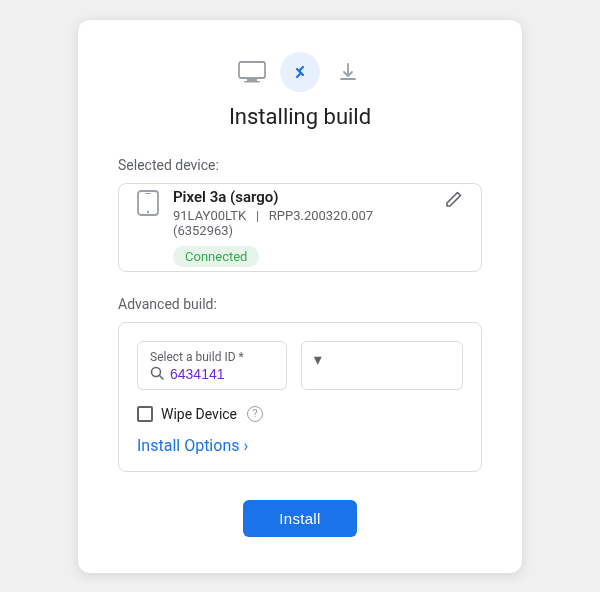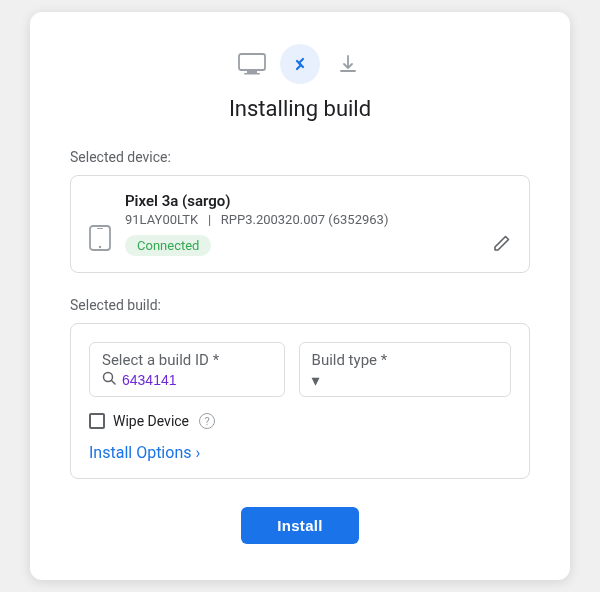--- a/index.html
+++ b/index.html
@@ -7,21 +7,21 @@
       background: #f0f0f0;
       display: flex;
       justify-content: center;
       align-items: center;
       min-height: 100vh;
       font-family: 'Roboto', Arial, sans-serif;
     }
     .dialog {
       background: #fff;
       border-radius: 12px;
-      width: 540px;
+      width: 444px;
       padding: 32px 40px 36px;
       box-shadow: 0 2px 12px rgba(0,0,0,0.12);
     }
     .top-icons {
       display: flex;
       justify-content: center;
       align-items: center;
       gap: 12px;
       margin-bottom: 12px;
     }
@@ -50,23 +50,23 @@
       margin-bottom: 28px;
     }
     .section-label {
       font-size: 14px;
       color: #5f6368;
       margin-bottom: 10px;
     }
     .device-card {
       border: 1px solid #dadce0;
       border-radius: 8px;
-      padding: 16px 18px;
-      display: flex;
-      align-items: flex-end;
+      padding: 4px 18px;
+      display: flex;
+      align-items: flex-start;
       gap: 14px;
       margin-bottom: 24px;
       position: relative;
     }
     .device-icon {
       color: #5f6368;
       margin-top: 2px;
       font-size: 22px;
     }
     .device-info {
@@ -112,21 +112,21 @@
       flex: 1;
       position: relative;
       border: 1px solid #dadce0;
       border-radius: 6px;
       padding: 8px 12px 6px;
     }
     .input-group.has-dropdown {
       flex: 1.1;
     }
     .input-label {
-      font-size: 15px;
+      font-size: 12px;
       color: #5f6368;
       display: block;
       margin-bottom: 2px;
     }
     .input-inner {
       display: flex;
       align-items: center;
       gap: 6px;
     }
     .search-icon {
@@ -200,21 +200,21 @@
       justify-content: center;
       margin-top: 28px;
     }
     .install-btn {
       background: #1a73e8;
       color: #fff;
       border: none;
       border-radius: 6px;
       padding: 10px 36px;
       font-size: 15px;
-      font-weight: 700;
+      font-weight: 400;
       cursor: pointer;
       letter-spacing: 0.02em;
     }
   </style>
 </head>
 <body>
 
 <div class="dialog">
 
   <div class="top-icons">
@@ -260,40 +260,39 @@
       </div>
       <div class="status-badge">Connected</div>
     </div>
     <div class="edit-icon">
       <svg width="18" height="18" viewBox="0 0 18 18" fill="none" xmlns="http://www.w3.org/2000/svg">
         <path d="M12.5 2.5l3 3L5 16H2v-3L12.5 2.5z" stroke="#5f6368" stroke-width="1.6" stroke-linecap="round" stroke-linejoin="round" fill="none"></path>
       </svg>
     </div>
   </div>
 
-  <div class="section-label">Selected build:</div>
+  <div class="section-label">Advanced build:</div>
 
   <div class="build-card">
     <div class="build-row">
 
       <div class="input-group">
         <span class="input-label">Select a build ID *</span>
         <div class="input-inner">
           <span class="search-icon">
             <svg width="14" height="14" viewBox="0 0 14 14" fill="none">
               <circle cx="6" cy="6" r="4.5" stroke="#5f6368" stroke-width="1.5"></circle>
               <line x1="9.5" y1="9.5" x2="13" y2="13" stroke="#5f6368" stroke-width="1.5" stroke-linecap="round"></line>
             </svg>
           </span>
           <input class="input-value" type="text" value="6434141" style="">
         </div>
       </div>
 
       <div class="input-group has-dropdown">
-        <span class="input-label">Build type *</span>
         <div class="dropdown-row">
           <span class="dropdown-arrow">▾</span>
         </div>
       </div>
 
     </div>
 
     <div class="checkbox-row">
       <div class="checkbox-box"></div>
       <span class="checkbox-label">Wipe Device</span>

